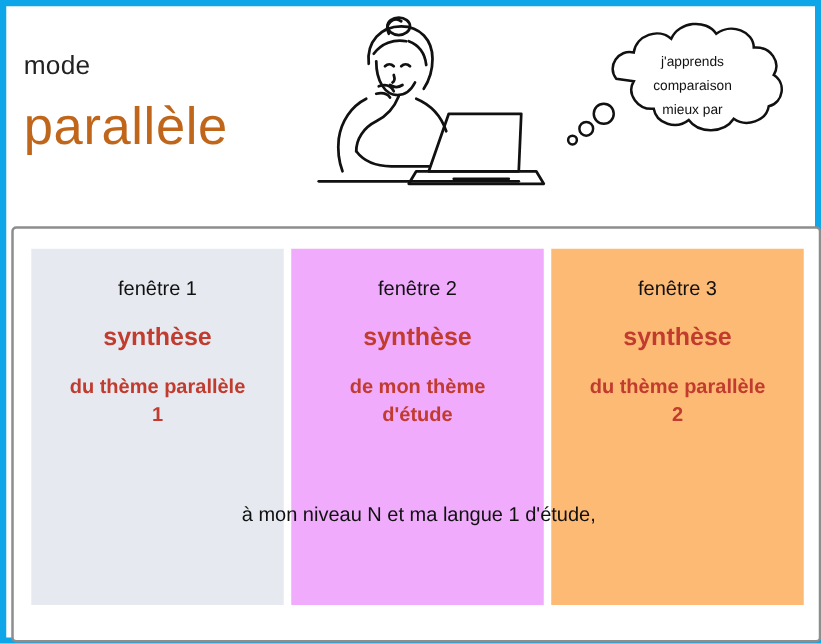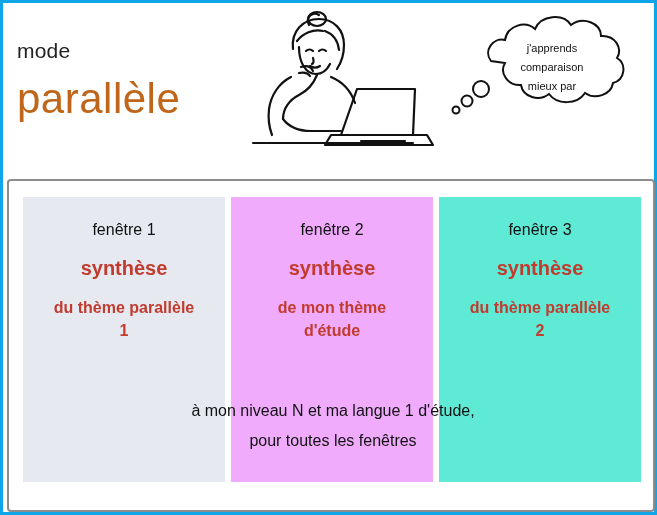--- a/index.html
+++ b/index.html
@@ -12,21 +12,21 @@
     background: #ffffff;
     font-family: "Liberation Sans", sans-serif;
     overflow: hidden;
     position: relative;
   }
   #stage {
     position: relative;
     width: 657px;
     height: 515px;
     box-sizing: border-box;
-    border: 3px solid #0ea5e9;
+    border: 5px solid #0ea5e9;
   }
 
   
   .header {
     position: absolute;
     left: 0;
     top: 0;
     width: 655px;
     height: 172px;
   }
@@ -99,21 +99,21 @@
   }
   .col {
     flex: 1 1 0;
     position: relative;
     box-sizing: border-box;
     padding-top: 24px;
     text-align: center;
   }
   .col-1 { background: #e6eaf0; }
   .col-2 { background: #f0abfc; }
-  .col-3 { background: #5eead4; }
+  .col-3 { background: #fdba74; }
 
   .win-label {
     font-size: 16px;
     color: #111111;
     margin-bottom: 18px;
   }
   .synth {
     font-size: 20px;
     font-weight: bold;
     color: #c13b2e;
@@ -232,17 +232,16 @@
         <div class="win-label">fenêtre 3</div>
         <div class="synth">synthèse</div>
         <div class="theme">du thème parallèle</div>
         <div class="theme">2</div>
       </div>
 
     </div>
 
     <div class="footer-note">
       <span>à mon niveau N  et ma langue 1 d'étude,</span>
-      <span>pour toutes les fenêtres</span>
     </div>
   </div>
 
 </div>
 
 </body></html>

